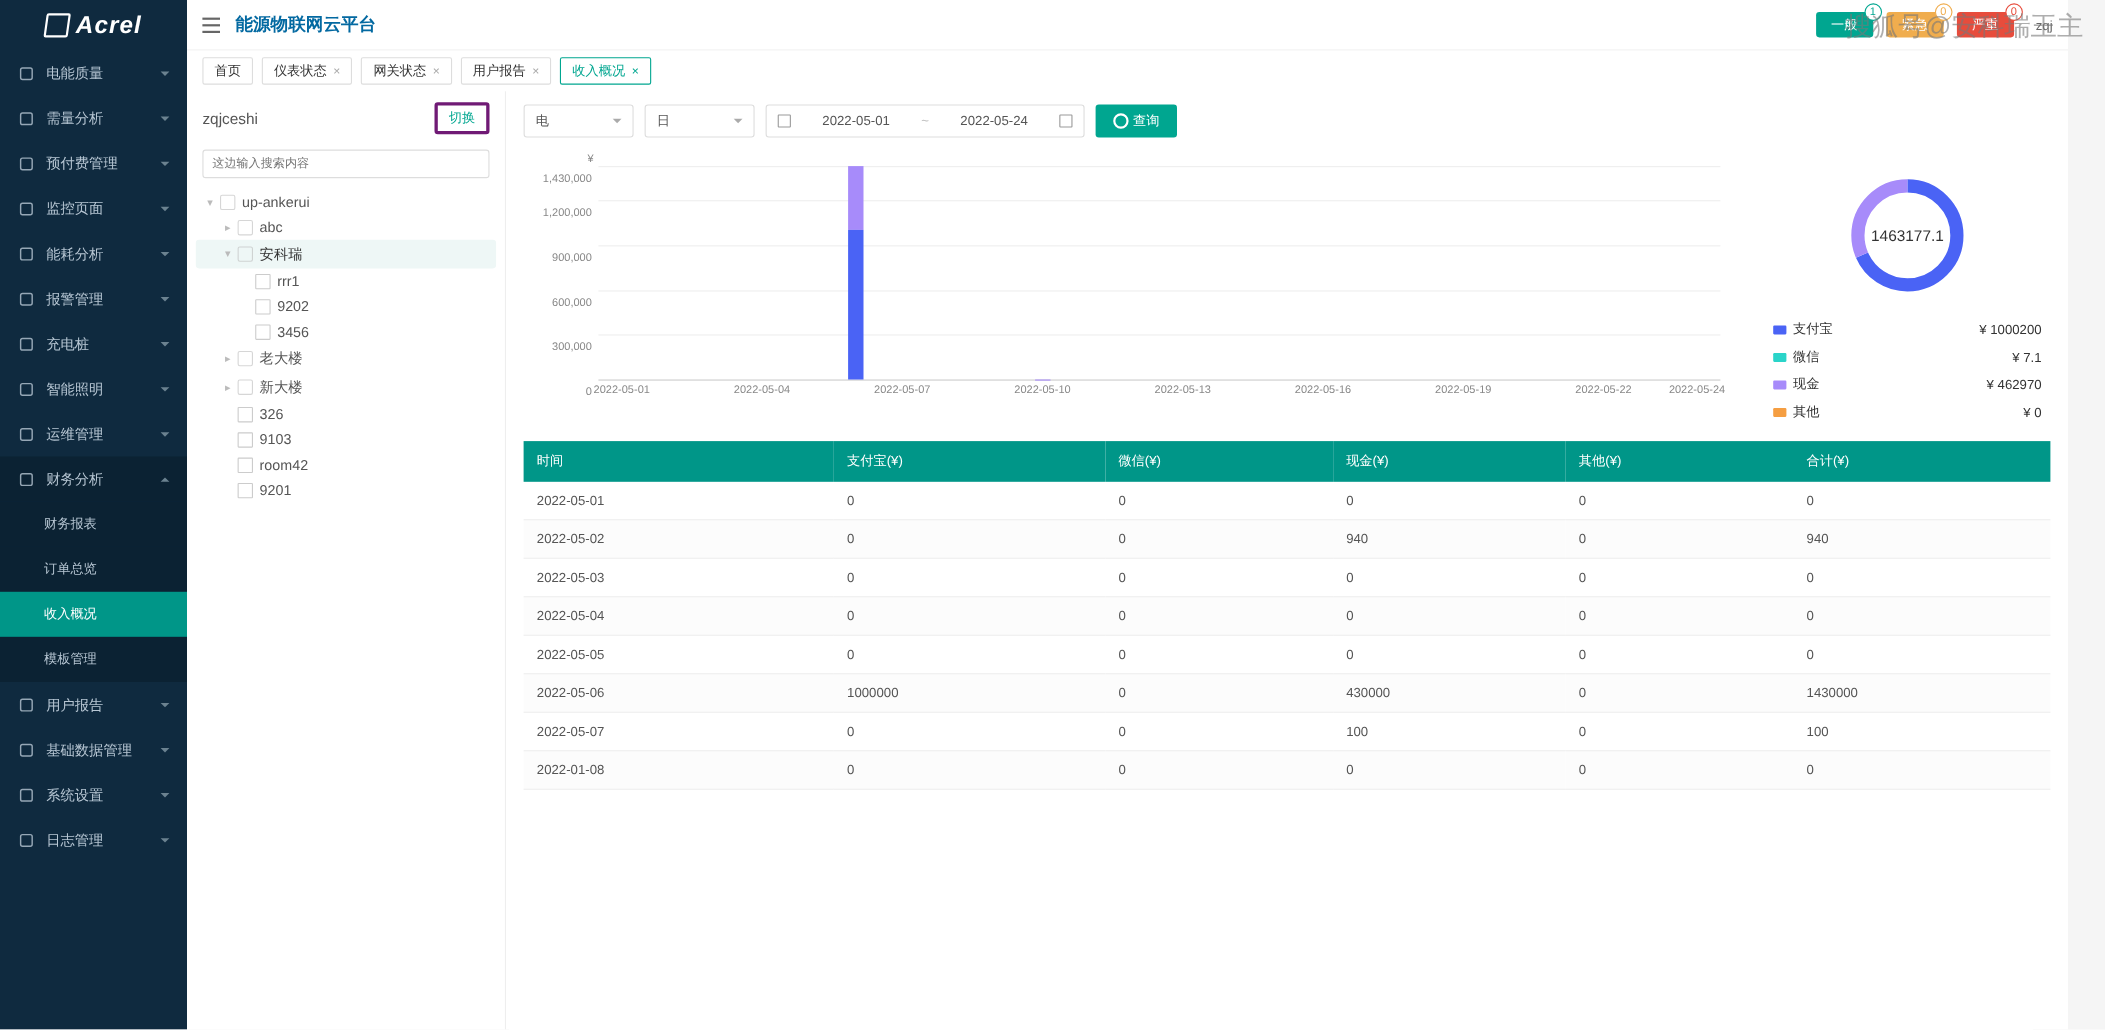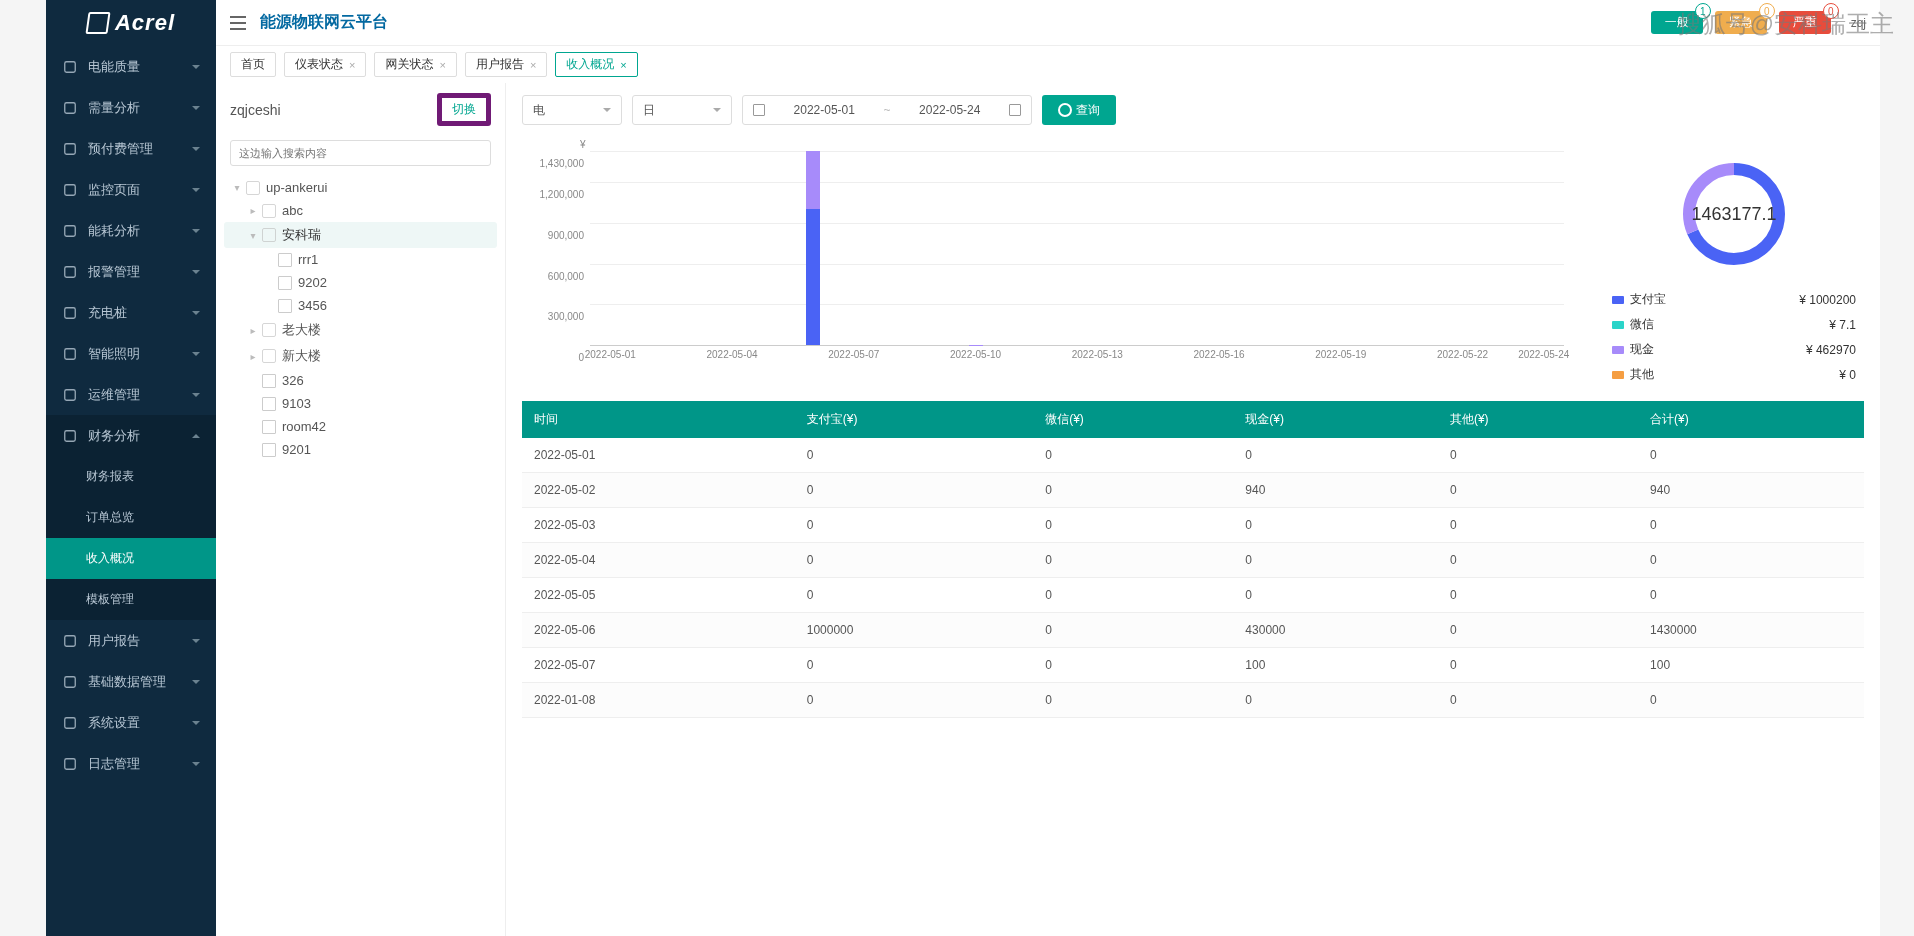--- a/index.html
+++ b/index.html
@@ -1,17 +1,17 @@
 <!DOCTYPE html>
 <html><head>
 <meta charset="utf-8">
 <style>
 * { margin: 0; padding: 0; box-sizing: border-box; }
 body { font-family: -apple-system, "Helvetica Neue", Arial, sans-serif; font-size: 13px; color: #333; background: #f5f5f5; overflow: hidden; }
-.app { display: flex; height: 936px; width: 1880px; padding-left: 46px; }
+.app { display: flex; height: 936px; width: 1880px; }
 
 
 .sidebar { width: 170px; background: #0f2a3f; color: #b8c7d4; display: flex; flex-direction: column; flex-shrink: 0; }
 .logo { height: 46px; display: flex; align-items: center; justify-content: center; font-size: 22px; font-weight: bold; color: #fff; font-style: italic; letter-spacing: 1px; }
 .logo::before { content: ""; display: inline-block; width: 18px; height: 18px; border: 2px solid #fff; margin-right: 6px; border-radius: 2px; transform: skewX(-8deg); }
 .nav { flex: 1; overflow-y: auto; }
 .nav-item { height: 41px; display: flex; align-items: center; padding: 0 16px; cursor: pointer; position: relative; font-size: 13px; }
 .nav-item.expanded { background: #0b2233; }
 .nav-item.active { background: #009688; color: #fff; }
 .nav-item.sub { padding-left: 40px; background: #0b2233; font-size: 12px; }
@@ -46,21 +46,21 @@
 .tab-close { color: #aaa; font-size: 11px; }
 .tab.active .tab-close { color: #00a690; }
 
 
 .content { flex: 1; display: flex; min-height: 0; }
 
 
 .tree-panel { width: 290px; border-right: 1px solid #eee; display: flex; flex-direction: column; background: #fff; flex-shrink: 0; }
 .tree-head { display: flex; align-items: center; justify-content: space-between; padding: 10px 14px; }
 .tree-title { font-size: 14px; color: #555; }
-.switch-btn { border: 5px solid #701a75; color: #00a690; background: #fff; padding: 3px 10px; border-radius: 3px; font-size: 12px; cursor: pointer; }
+.switch-btn { border: 3px solid #701a75; color: #00a690; background: #fff; padding: 3px 10px; border-radius: 3px; font-size: 12px; cursor: pointer; }
 .tree-search { margin: 4px 14px 10px; }
 .tree-search input { width: 100%; border: 1px solid #ddd; border-radius: 3px; padding: 6px 8px; font-size: 11px; outline: none; }
 .tree-body { flex: 1; overflow: auto; padding: 0 8px; }
 .tree-node { display: flex; align-items: center; padding: 4px 6px; font-size: 13px; color: #555; cursor: pointer; border-radius: 3px; }
 .tree-node.selected { background: #eef7f6; color: #333; }
 .tree-toggle { width: 10px; display: inline-block; color: #bbb; font-size: 10px; margin-right: 4px; text-align: center; }
 .tree-icon { width: 14px; height: 14px; border: 1px solid #bbb; border-radius: 2px; margin-right: 6px; opacity: 0.6; }
 .tree-icon.doc { border-radius: 1px; border-color: #aaa; }
 .depth-0 { padding-left: 8px; }
 .depth-1 { padding-left: 24px; }
@@ -89,21 +89,21 @@
 .y-tick { position: absolute; right: 100%; margin-right: 6px; font-size: 10px; color: #888; transform: translateY(50%); white-space: nowrap; margin-left: 14px; }
 .x-axis { position: absolute; left: 68px; right: 10px; bottom: 0; height: 20px; }
 .x-tick { position: absolute; font-size: 10px; color: #888; transform: translateX(-50%); white-space: nowrap; }
 .bars { position: absolute; inset: 0; }
 .bar-group { position: absolute; bottom: 0; width: 14px; transform: translateX(-50%); }
 .bar-seg { width: 100%; }
 
 .donut-box { width: 260px; display: flex; flex-direction: column; align-items: center; }
 .donut { width: 110px; height: 110px; position: relative; margin: 20px 0 18px; }
 .donut svg { transform: rotate(-90deg); }
-.donut-center { position: absolute; inset: 0; display: flex; align-items: center; justify-content: center; font-size: 18px; color: #333; font-weight: 500; }
+.donut-center { position: absolute; inset: 0; display: flex; align-items: center; justify-content: center; font-size: 14px; color: #333; font-weight: 500; }
 .legend { width: 100%; }
 .legend-row { display: flex; align-items: center; justify-content: space-between; padding: 4px 8px; font-size: 12px; }
 .legend-left { display: flex; align-items: center; gap: 6px; }
 .legend-dot { width: 12px; height: 8px; border-radius: 1px; }
 .legend-val { color: #333; }
 
 
 .data-table { width: 100%; border-collapse: collapse; font-size: 12px; }
 .data-table th { background: #009688; color: #fff; text-align: left; padding: 10px 12px; font-weight: 500; }
 .data-table td { padding: 10px 12px; border-bottom: 1px solid #eee; color: #555; }

